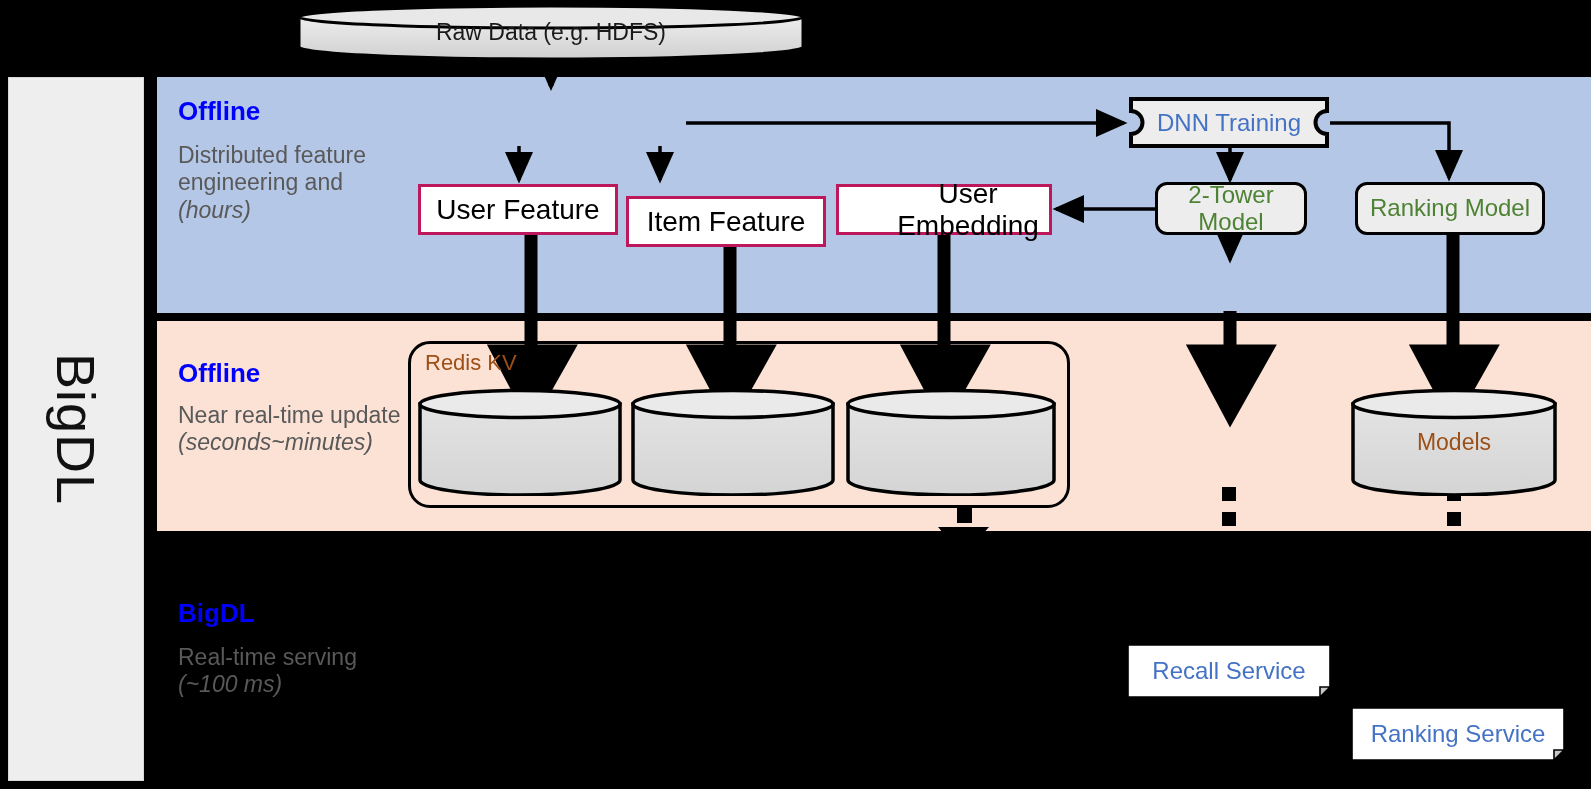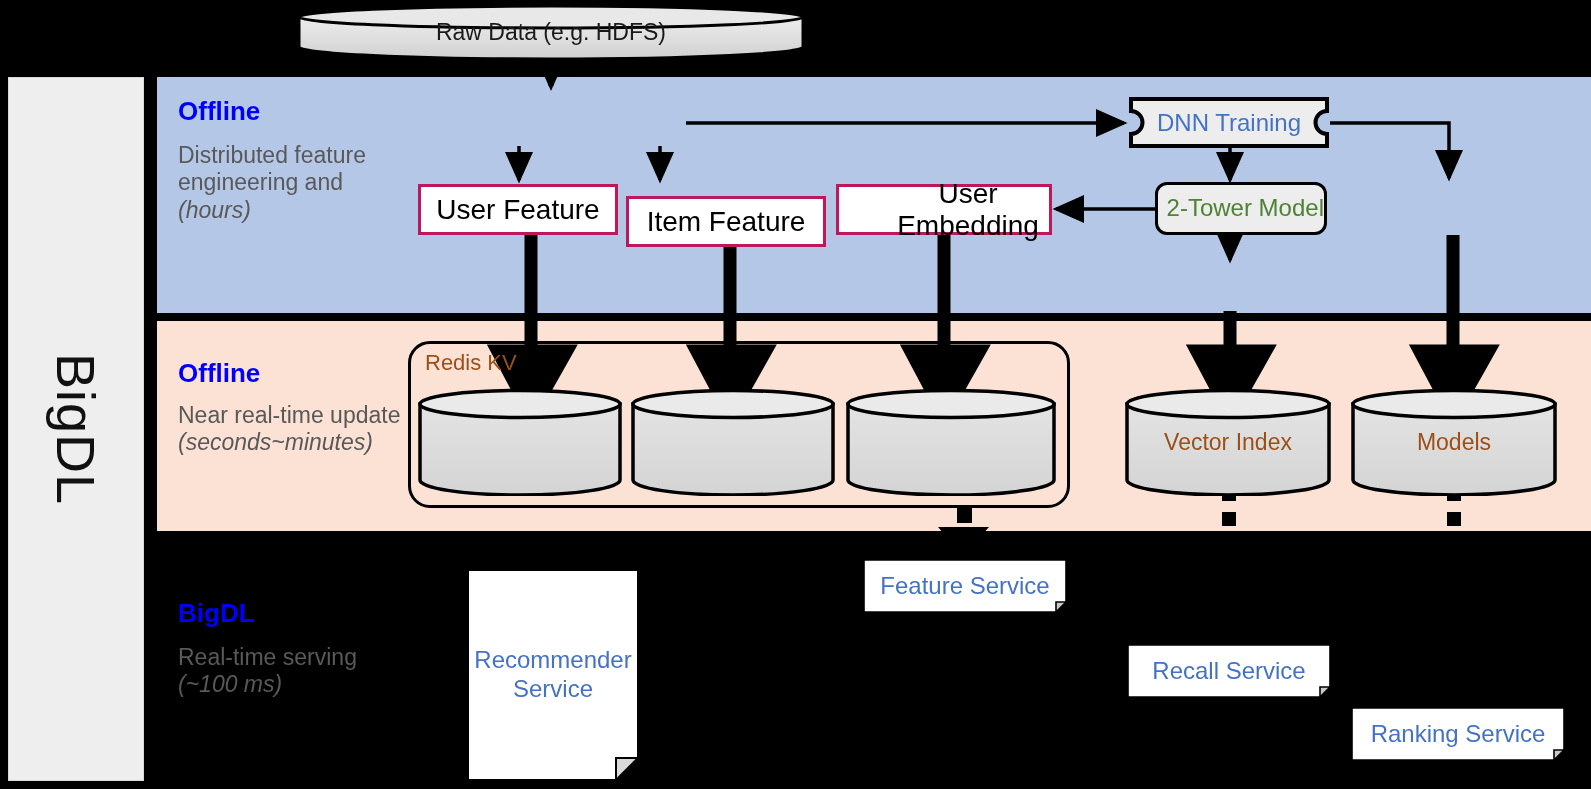--- a/index.html
+++ b/index.html
@@ -153,22 +153,25 @@
   <div class="node gray-box" style="left:418px;top:184px;width:200px;height:51px;">
     <span>User Feature</span>
   </div>
   <div class="node gray-box" style="left:626px;top:196px;width:200px;height:51px;">
     <span>Item Feature</span>
   </div>
   <div class="node gray-box" style="left:836px;top:184px;width:216px;height:51px;padding-left:48px;">
     <span>User Embedding</span>
   </div>
 
-  <div class="node round-box" style="left:1155px;top:182px;width:172px;height:53px;justify-content:flex-end;">
+  <div class="node round-box" style="left:1155px;top:182px;width:152px;height:53px;justify-content:flex-end;">
     <span>2-Tower Model</span>
+  </div>
+  <div class="node round-box" style="left:1355px;top:182px;width:190px;height:53px;">
+    <span>Ranking Model</span>
   </div>
 
   <div class="abs" id="redis-box"></div>
   <div id="redis-label">Redis KV</div>
 
   <div class="cyl" style="left:417px;top:388px;width:206px;height:108px;">
     <svg width="206" height="108" viewBox="0 0 206 108">
       <defs>
           <linearGradient id="cg1" x1="0" y1="0" x2="0" y2="1">
         <stop offset="0%" stop-color="#e3e3e3"></stop>
@@ -188,51 +191,30 @@
     <div class="lbl"></div>
   </div>
   <div class="cyl" style="left:845px;top:388px;width:212px;height:108px;">
     <svg width="212" height="108" viewBox="0 0 212 108">
       <path d="M3,16 L3,92 A103,15 0 0 0 209,92 L209,16 z" fill="url(#cg1)" stroke="#000" stroke-width="3.5"></path>
       <ellipse cx="106" cy="16" rx="103" ry="13.5" fill="#eaeaea" stroke="#000" stroke-width="3.5"></ellipse>
     </svg>
     <div class="lbl"></div>
   </div>
 
-  <div class="cyl" style="left:1124px;top:388px;width:208px;height:108px;">
-    <svg width="208" height="108" viewBox="0 0 208 108">
-      <path d="M3,16 L3,92 A101,15 0 0 0 205,92 L205,16 z" fill="url(#cg1)" stroke="#000" stroke-width="3.5"></path>
-      <ellipse cx="104" cy="16" rx="101" ry="13.5" fill="#eaeaea" stroke="#000" stroke-width="3.5"></ellipse>
-    </svg>
-    <div class="lbl brown">Vector Index</div>
-  </div>
 
   <div class="cyl" style="left:1350px;top:388px;width:208px;height:108px;">
     <svg width="208" height="108" viewBox="0 0 208 108">
       <path d="M3,16 L3,92 A101,15 0 0 0 205,92 L205,16 z" fill="url(#cg1)" stroke="#000" stroke-width="3.5"></path>
       <ellipse cx="104" cy="16" rx="101" ry="13.5" fill="#eaeaea" stroke="#000" stroke-width="3.5"></ellipse>
     </svg>
     <div class="lbl brown">Models</div>
   </div>
 
-  <div class="doc" style="left:468px;top:570px;width:170px;height:210px;">
-    <svg width="170" height="210" viewBox="0 0 170 210">
-      <path d="M0,0 L170,0 L170,188 L148,210 L0,210 z" fill="#ffffff" stroke="#000" stroke-width="2"></path>
-      <path d="M170,188 L148,188 L148,210 z" fill="#d9d9d9" stroke="#000" stroke-width="2"></path>
-    </svg>
-    <div class="lbl">Recommender Service</div>
-  </div>
-
-  <div class="doc" style="left:864px;top:560px;width:202px;height:52px;">
-    <svg width="202" height="52" viewBox="0 0 202 52">
-      <path d="M0,0 L202,0 L202,42 L192,52 L0,52 z" fill="#ffffff" stroke="#000" stroke-width="1.6"></path>
-      <path d="M202,42 L192,42 L192,52 z" fill="#c9c9c9" stroke="#000" stroke-width="1.6"></path>
-    </svg>
-    <div class="lbl">Feature Service</div>
-  </div>
+
 
   <div class="doc" style="left:1128px;top:645px;width:202px;height:52px;">
     <svg width="202" height="52" viewBox="0 0 202 52">
       <path d="M0,0 L202,0 L202,42 L192,52 L0,52 z" fill="#ffffff" stroke="#000" stroke-width="1.6"></path>
       <path d="M202,42 L192,42 L192,52 z" fill="#c9c9c9" stroke="#000" stroke-width="1.6"></path>
     </svg>
     <div class="lbl">Recall Service</div>
   </div>
 
   <div class="doc" style="left:1352px;top:708px;width:212px;height:52px;">

